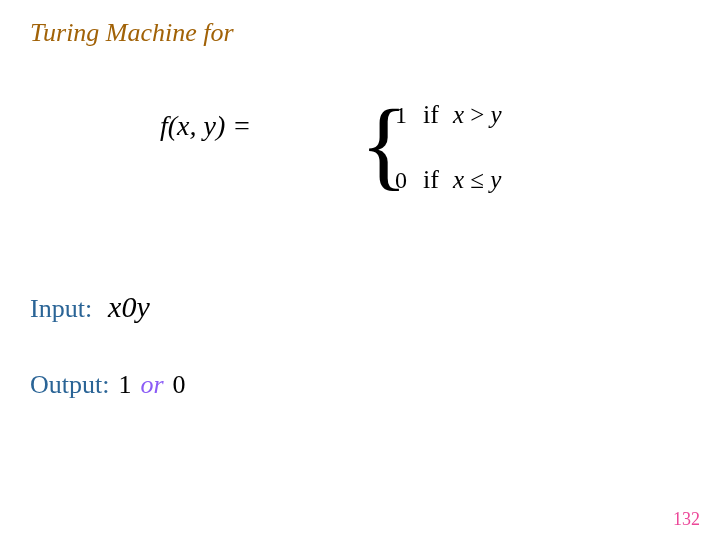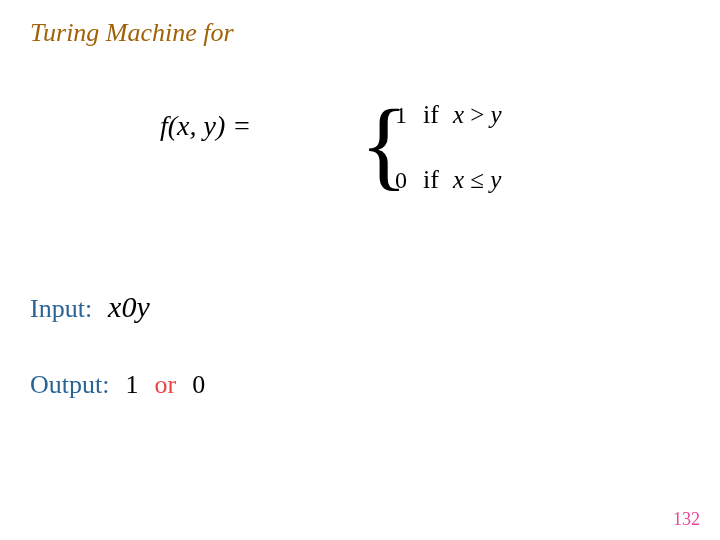--- a/index.html
+++ b/index.html
@@ -95,42 +95,43 @@
       gap: 16px;
     }
 
     .output-line {
       position: absolute;
       top: 370px;
       left: 30px;
       font-size: 26px;
       display: flex;
       align-items: center;
-      gap: 16px;
+      gap: 9px;
     }
 
     .label {
       font-style: normal;
       color: #2a6496;
       font-size: 26px;
     }
 
     .math-italic {
       font-style: italic;
       font-size: 30px;
     }
 
     .output-1 {
       font-style: normal;
       font-size: 26px;
     }
 
     .output-or {
+      font-style: italic;
       font-size: 26px;
-      color: #ef4444;
+      color: #8b5cf6;
     }
 
     .output-0 {
       font-style: normal;
       font-size: 26px;
     }
 
     
     .page-num {
       position: absolute;

